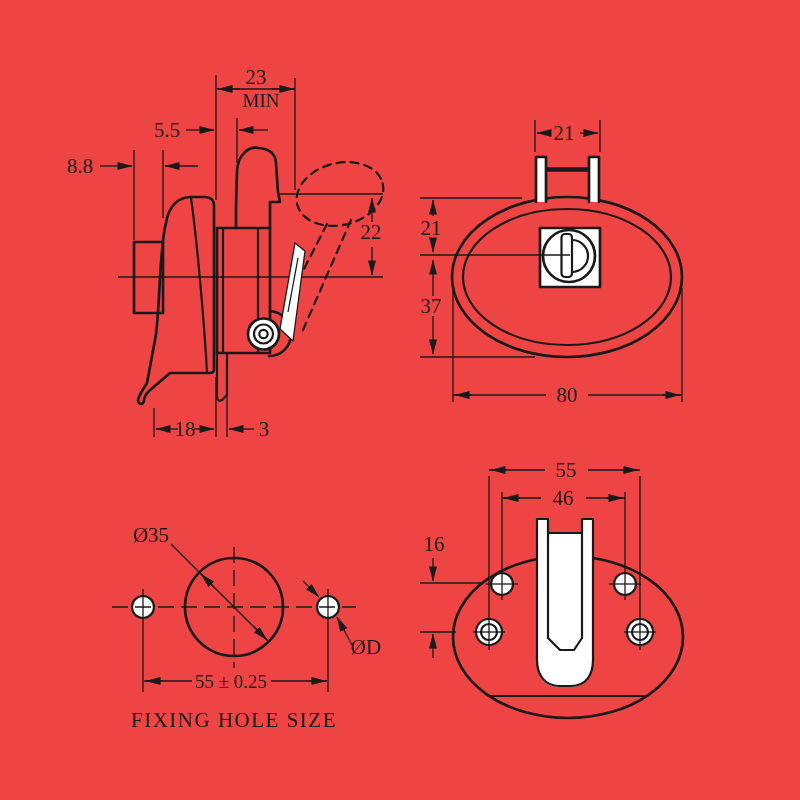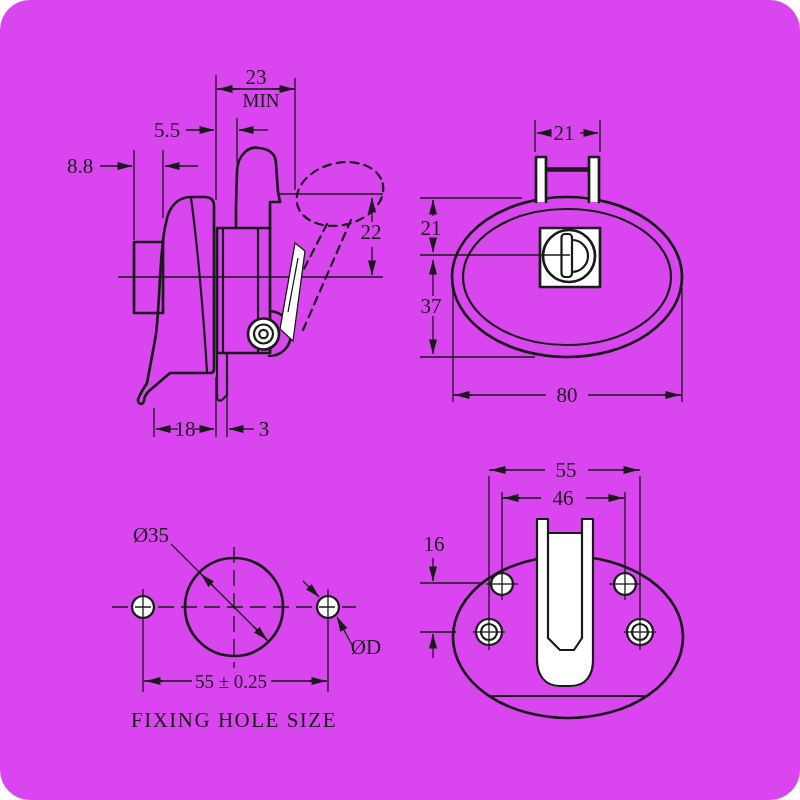--- a/index.html
+++ b/index.html
@@ -1,16 +1,16 @@
 <!DOCTYPE html>
 <html><head>
 <meta charset="utf-8">
 <style>
   html,body{margin:0;padding:0;background:#ffffff;}
-  #canvas{width:800px;height:800px;position:relative;background:#d946ef;overflow:hidden;border-radius:30px;}
+  #canvas{width:800px;height:800px;position:relative;background:#ef4444;overflow:hidden;}
   svg{display:block;}
   .thin{stroke:#1a1a1a;stroke-width:1.3;fill:none;stroke-linecap:butt;}
   .dim{stroke:#1a1a1a;stroke-width:1.3;fill:none;}
   .outline{stroke:#1a1a1a;stroke-width:2.7;fill:none;stroke-linejoin:round;stroke-linecap:round;}
   .outline2{stroke:#1a1a1a;stroke-width:2.2;fill:none;stroke-linejoin:round;stroke-linecap:round;}
   .wfill{fill:#ffffff;}
   .dashed{stroke:#1a1a1a;stroke-width:2.2;fill:none;stroke-dasharray:8 6;stroke-linecap:round;}
   .cline{stroke:#1a1a1a;stroke-width:1.3;fill:none;stroke-dasharray:16 7;}
   text{fill:#1a1a1a;font-family:"Liberation Serif","DejaVu Serif",serif;font-size:21px;text-anchor:middle;}
   text.small{font-size:19px;}

